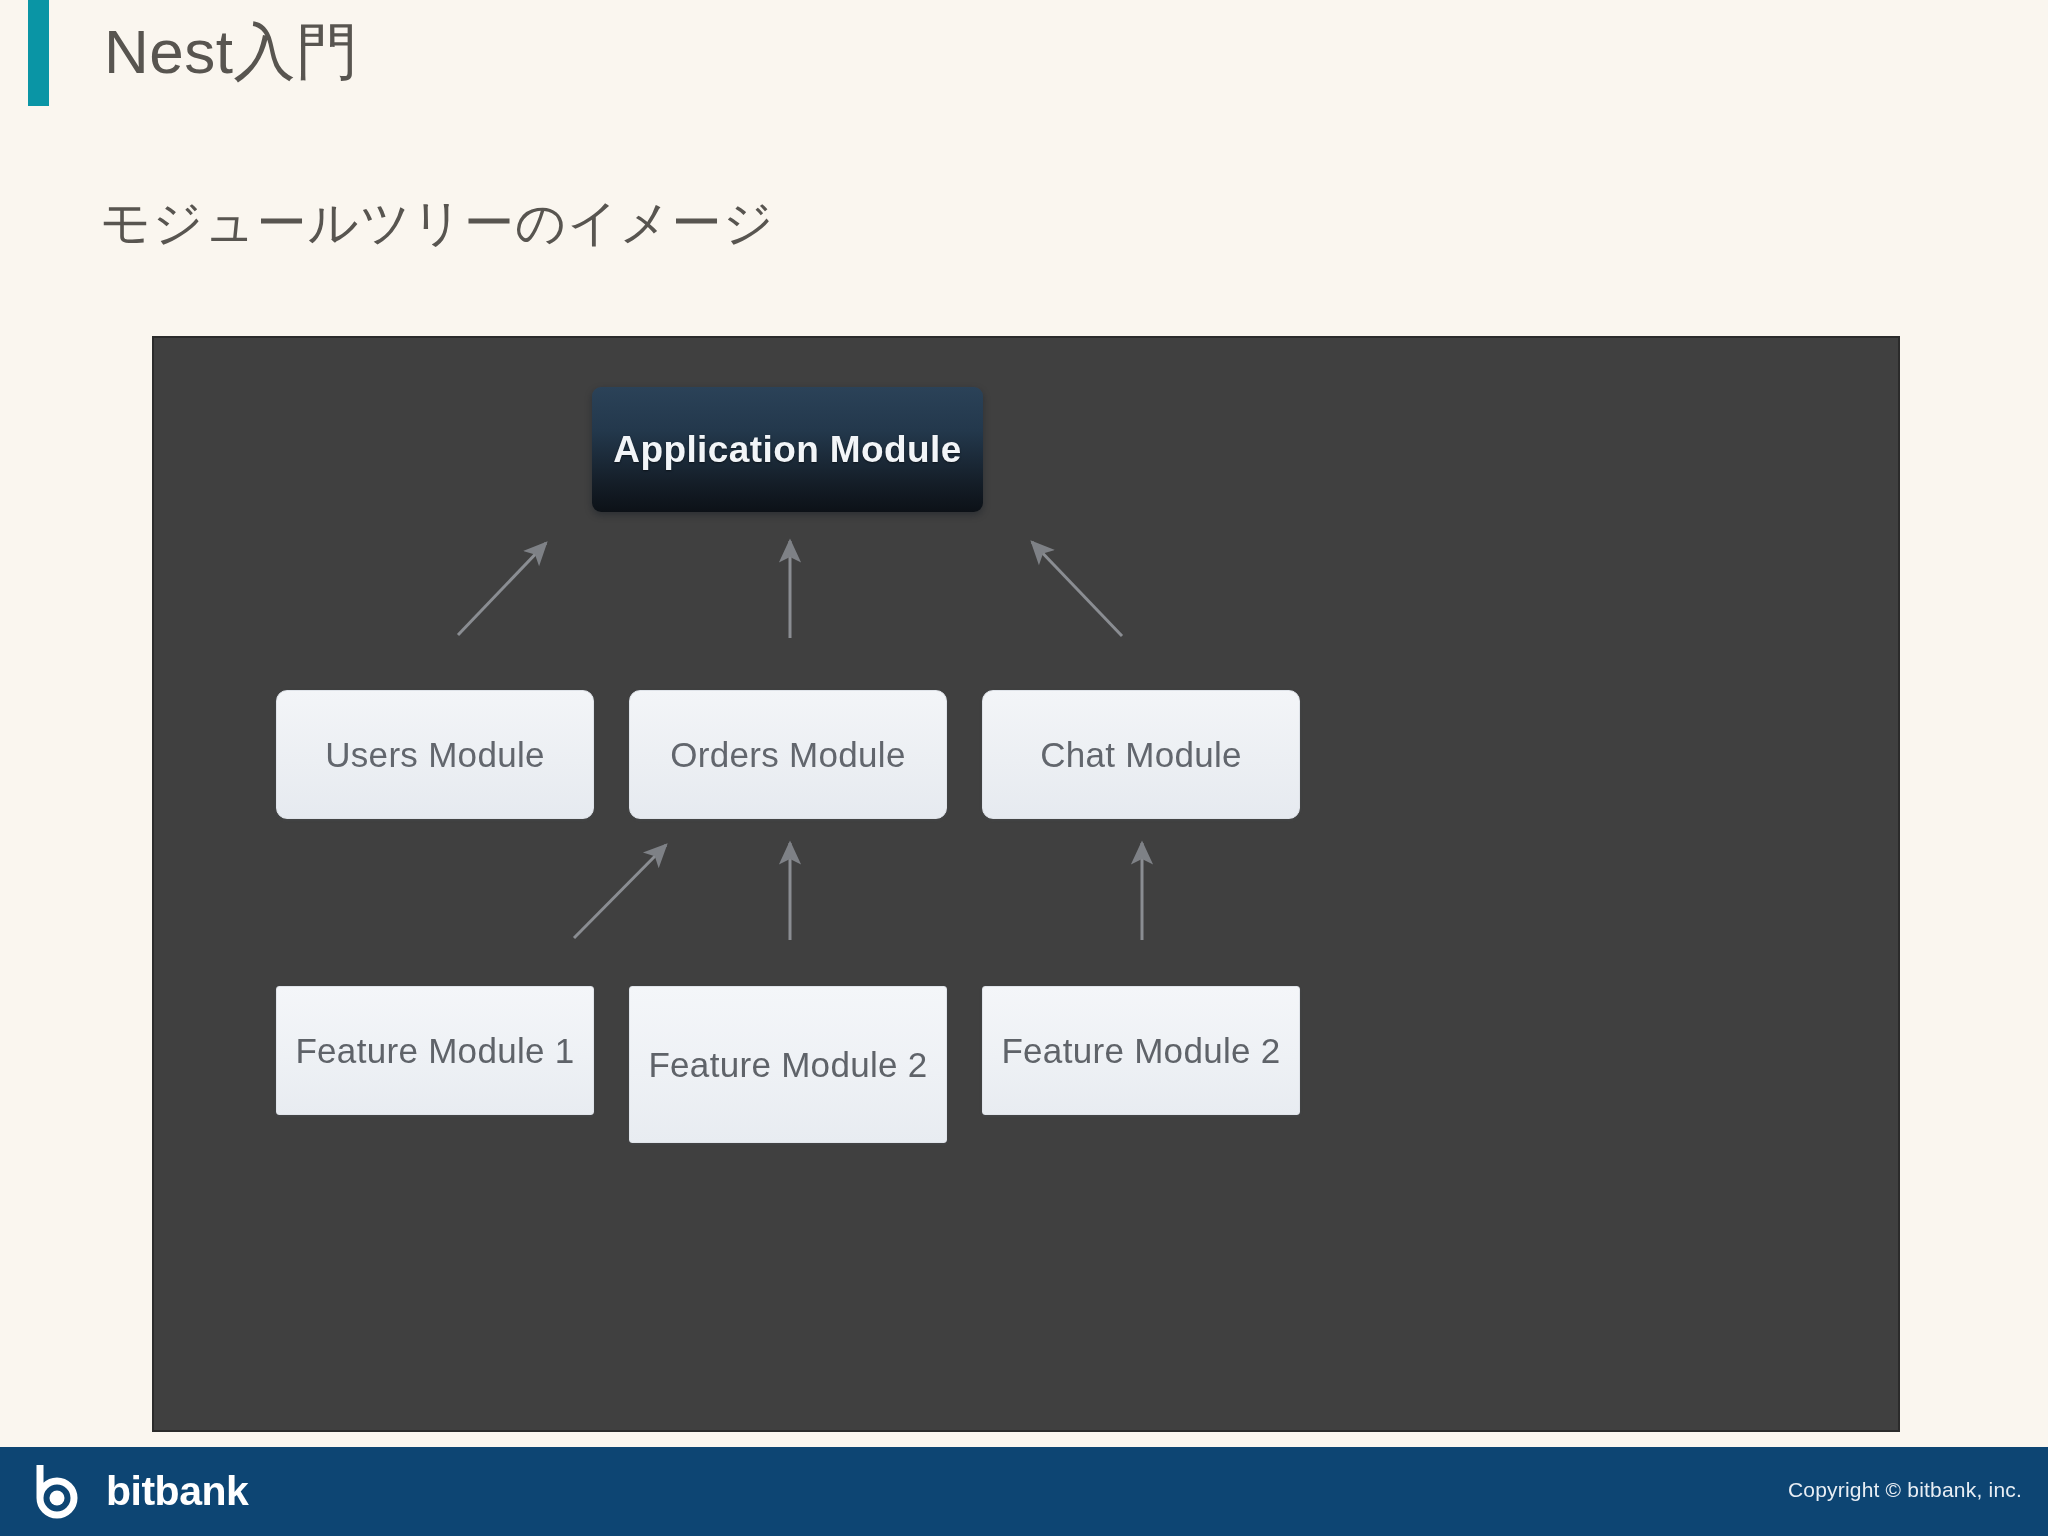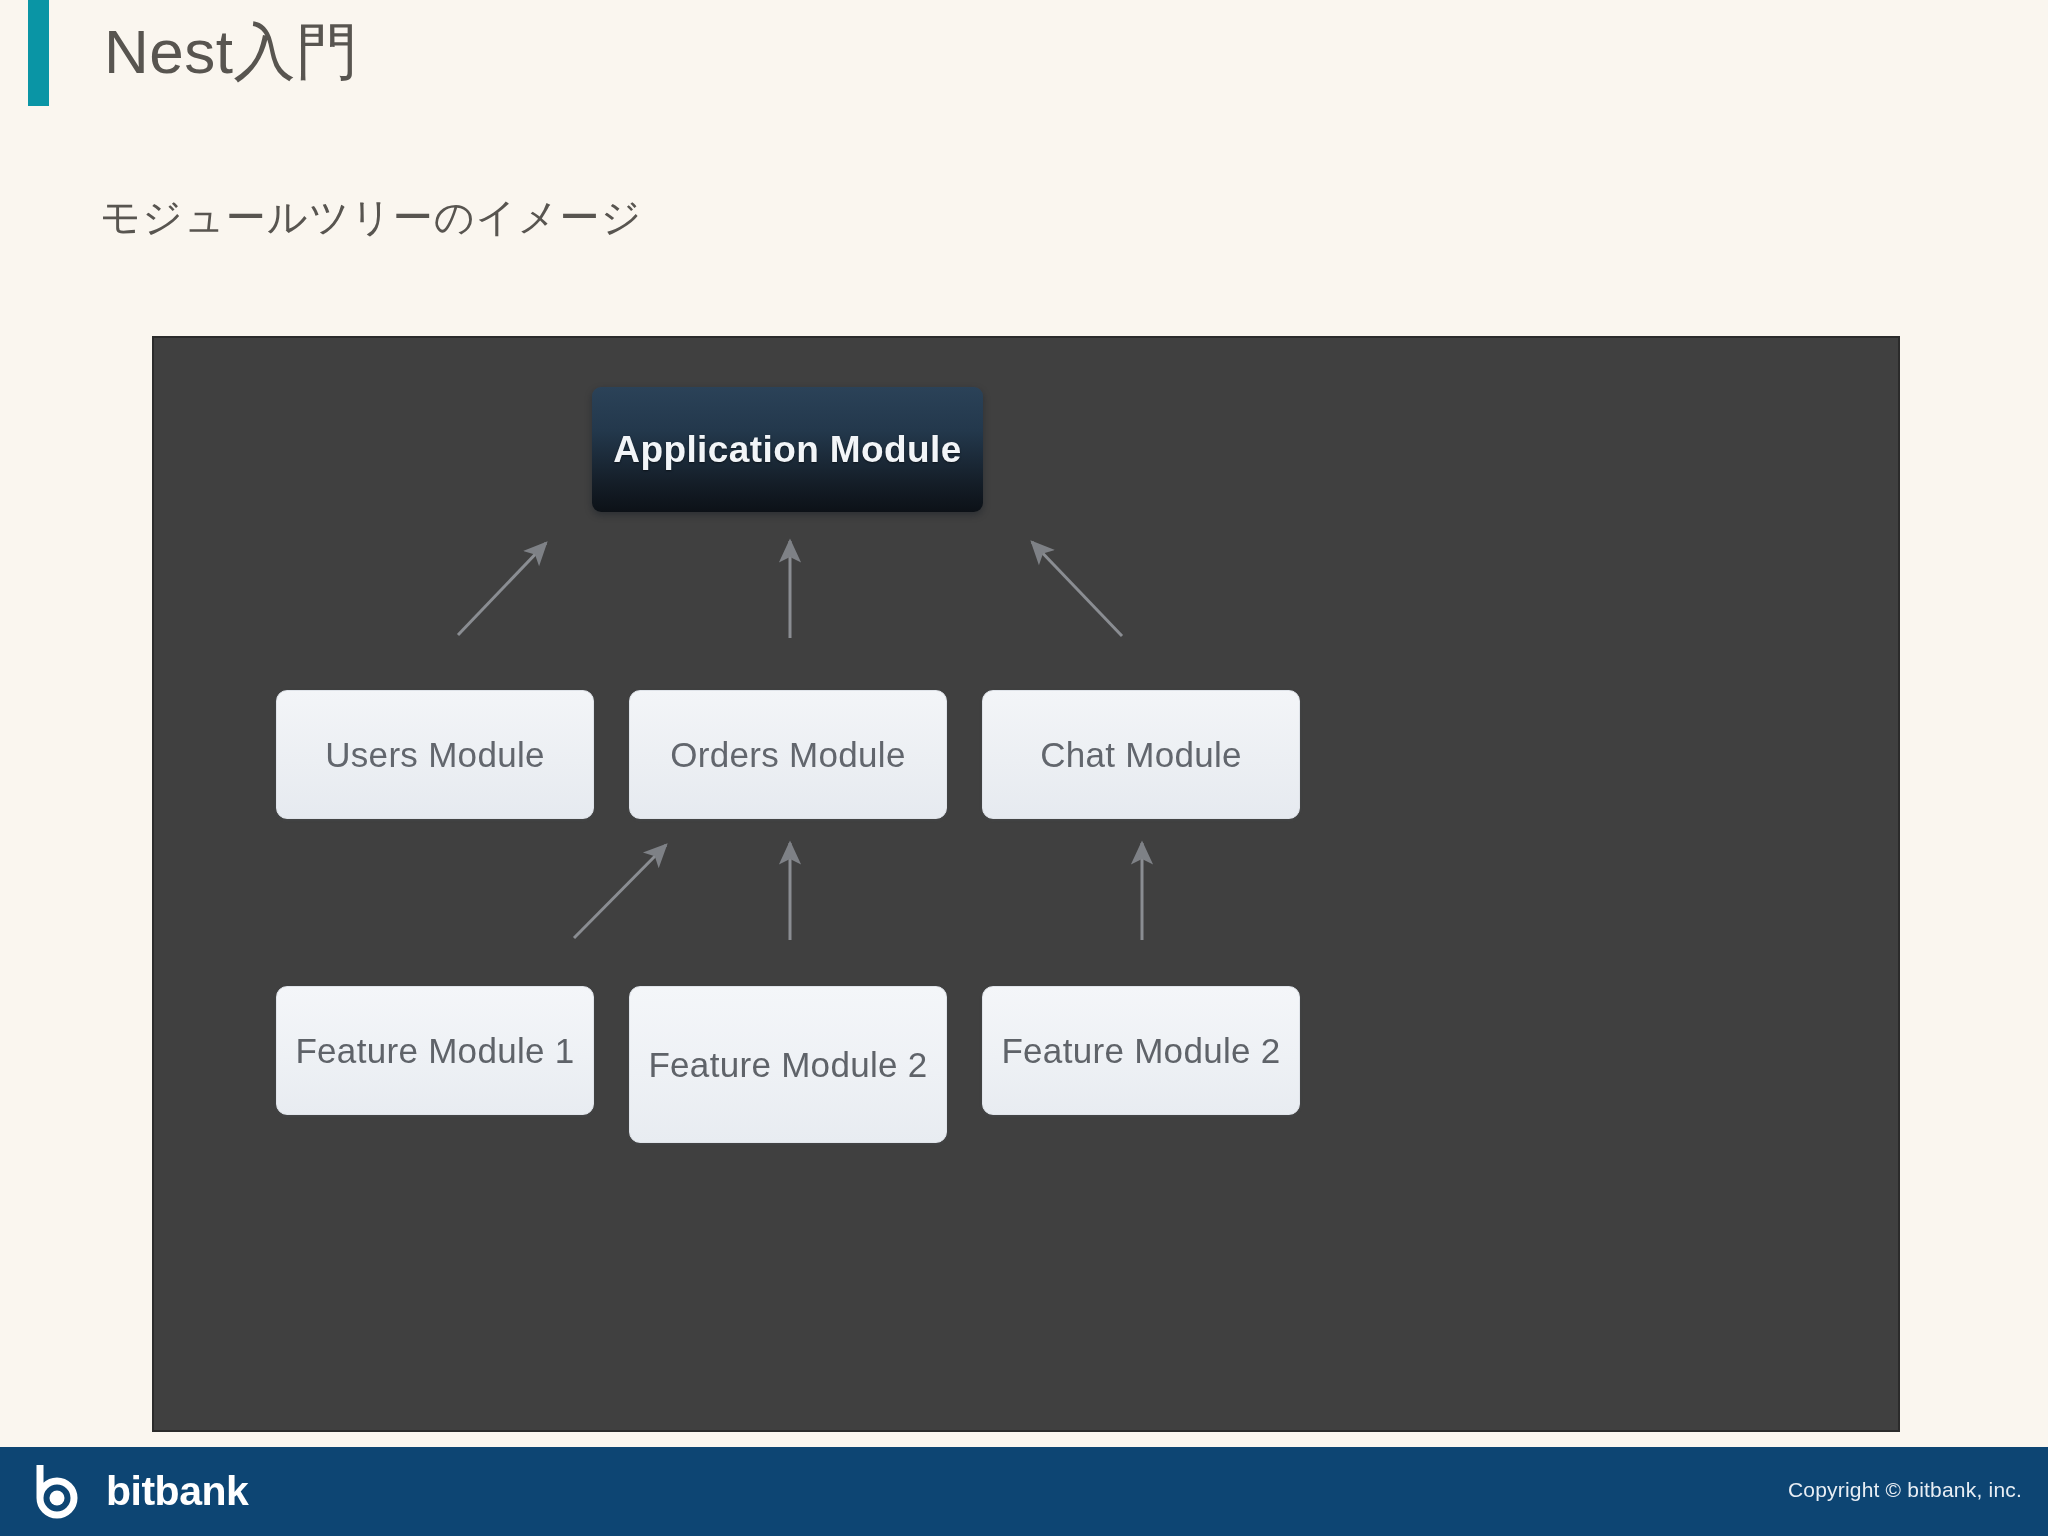--- a/index.html
+++ b/index.html
@@ -41,21 +41,21 @@
     color: #585550;
     letter-spacing: 0.5px;
     white-space: nowrap;
   }
 
   
   #slide-subtitle {
     position: absolute;
     left: 100px;
     top: 190px;
-    font-size: 40px;
+    font-size: 50px;
     font-weight: 400;
     color: #585550;
     letter-spacing: 1px;
     white-space: nowrap;
   }
 
   
   #diagram-panel {
     position: absolute;
     left: 152px;
@@ -114,21 +114,21 @@
   .module-sub .module-label {
     color: #62666d;
     font-size: 35px;
     font-weight: 500;
     letter-spacing: 0.3px;
   }
 
   .module-leaf {
     background: linear-gradient(to bottom, #f4f6f9 0%, #eef1f5 55%, #e8ecf1 100%);
     border: 1px solid #e0e4ea;
-    border-radius: 11px;
+    border-radius: 3px;
     box-shadow: 0 1px 3px rgba(100,110,125,0.14);
   }
   .module-leaf .module-label {
     color: #5f6369;
     font-size: 35px;
     font-weight: 500;
     letter-spacing: 0.3px;
   }
 
   

